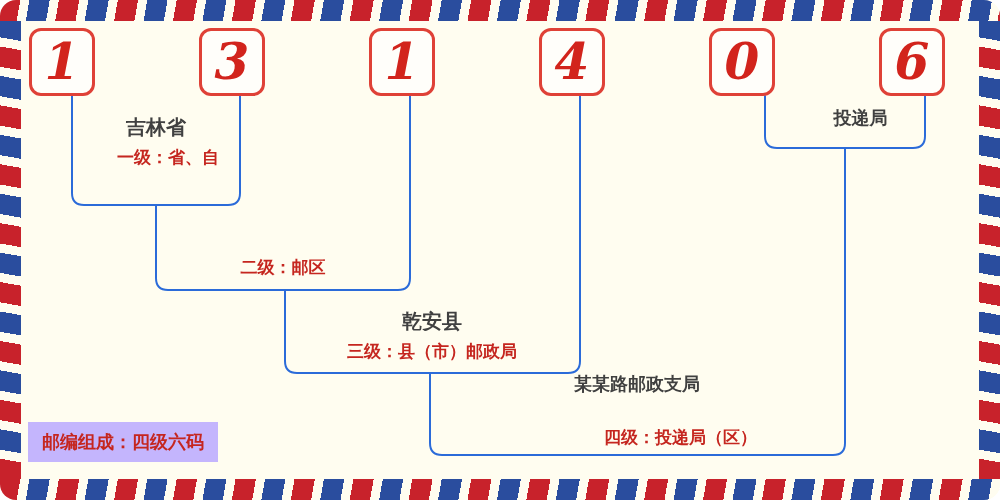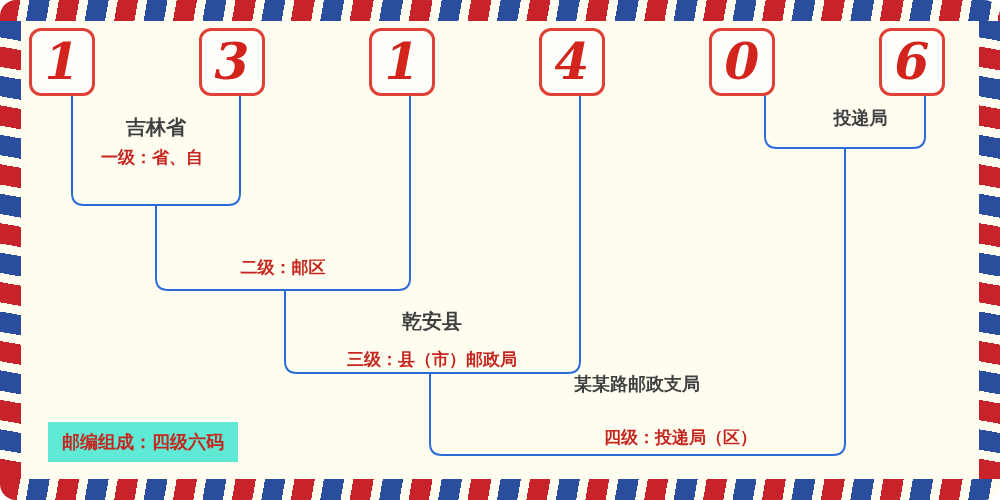--- a/index.html
+++ b/index.html
@@ -43,22 +43,22 @@
     font-size:50px; line-height:1; color:#d2241c;
   }
 
   
   .lbl { position:absolute; text-align:center; font-weight:700; }
   .lbl.blue { color:#404040; font-size:20px; }
   .lbl.blue.sm { font-size:18px; }
   .lbl.red  { color:#c5261f; font-size:17px; }
 
   .footer-note {
-    position:absolute; left:48px; top:422px;
-    background:#5eead4; padding:8px 14px;
+    position:absolute; left:28px; top:422px;
+    background:#c4b5fd; padding:8px 14px;
     color:#c5261f; font-size:18px; font-weight:700;
   }
 </style>
 </head>
 <body>
 
 <div class="canvas">
 
   <div class="stripe top"></div>
   <div class="stripe bottom"></div>
@@ -86,26 +86,26 @@
     <span class="digit">4</span>
   </div>
   <div class="digit-box" style="left:709px">
     <span class="digit">0</span>
   </div>
   <div class="digit-box" style="left:879px">
     <span class="digit">6</span>
   </div>
 
   <div class="lbl blue" style="left:66px; top:114px; width:180px;">吉林省</div>
-  <div class="lbl red" style="left:62px; top:146px; width:180px;text-align:center;">一级：省、自</div>
+  <div class="lbl red" style="left:78px; top:146px; width:180px;text-align:center;">一级：省、自</div>
 
   <div class="lbl red" style="left:183px; top:256px; width:200px;">二级：邮区</div>
 
   <div class="lbl blue" style="left:332px; top:308px; width:200px;">乾安县</div>
-  <div class="lbl red" style="left:302px; top:340px; width:260px;margin-top:8px;">三级：县（市）邮政局</div>
+  <div class="lbl red" style="left:302px; top:340px; width:260px;">三级：县（市）邮政局</div>
 
   <div class="lbl blue sm" style="left:765px; top:106px; width:191px;">投递局</div>
   <div class="lbl blue sm" style="left:517px; top:372px; width:240px;">某某路邮政支局</div>
   <div class="lbl red" style="left:517px; top:426px; width:240px;text-align:right;">四级：投递局（区）</div>
 
   <div class="footer-note">邮编组成：四级六码</div>
 
 </div>
 
 </body></html>

